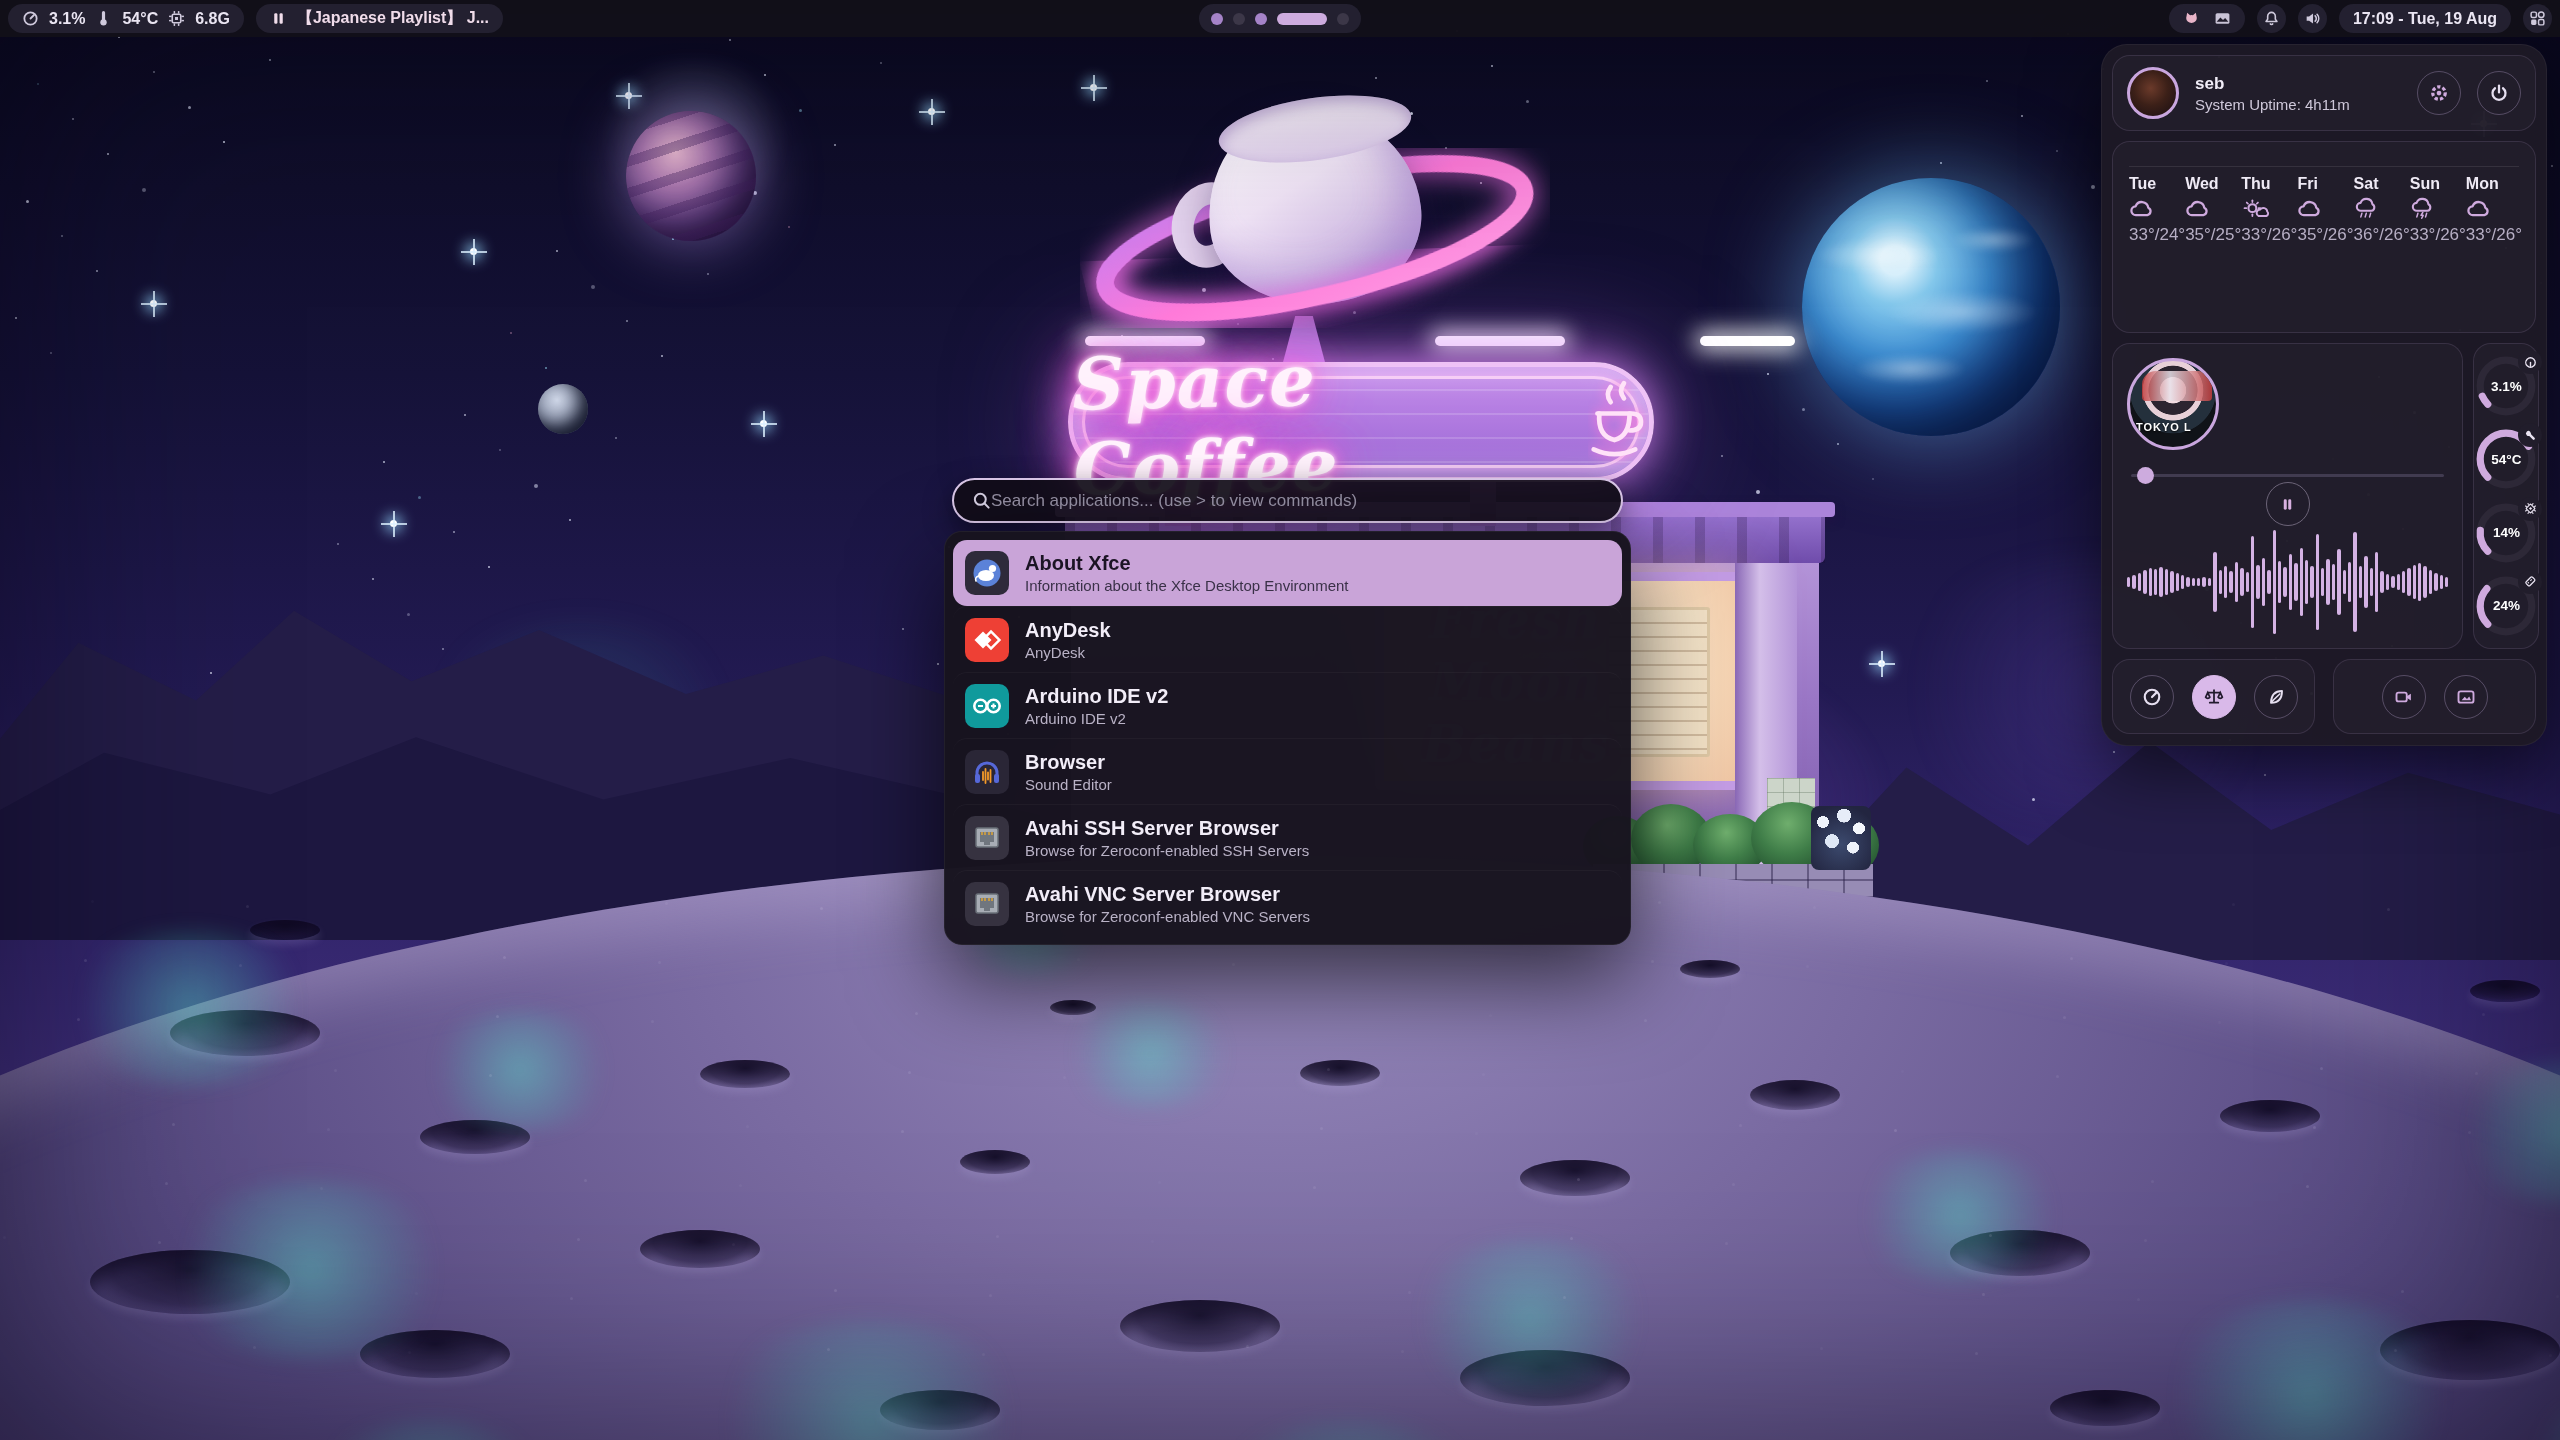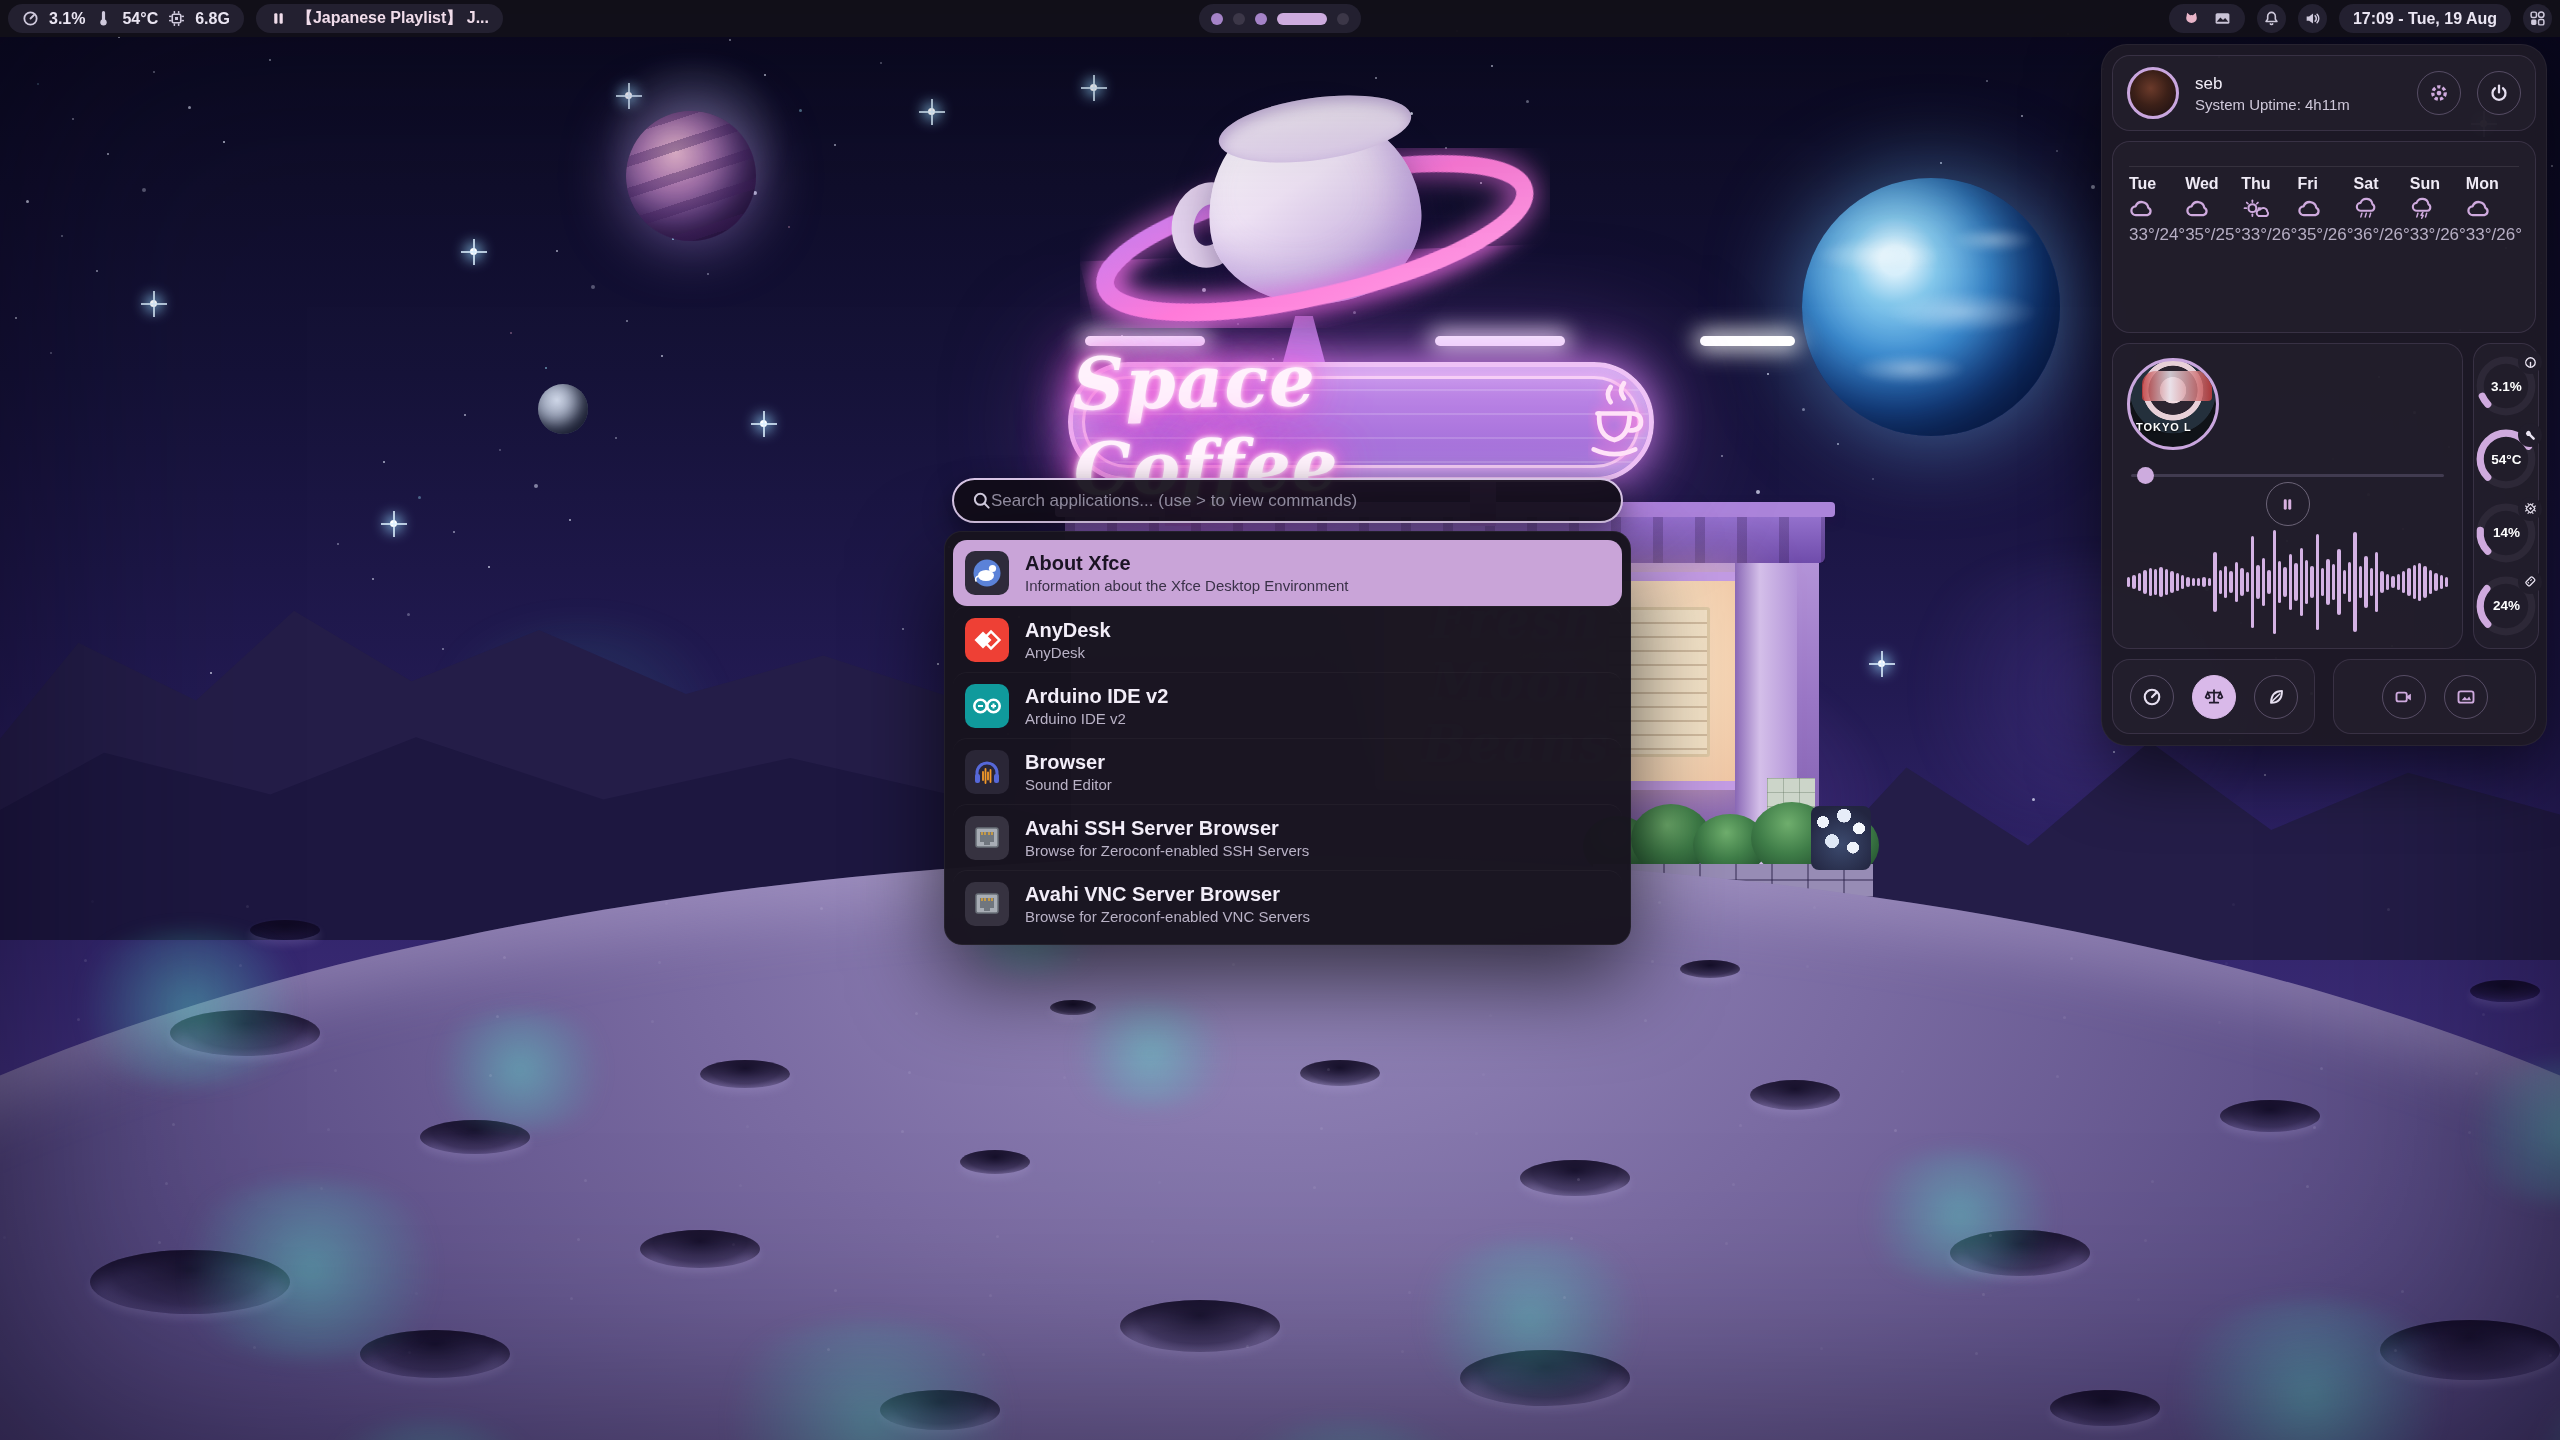--- a/index.html
+++ b/index.html
@@ -183,21 +183,21 @@
   .round-btn { width:44px; height:44px; border-radius:50%; border:1px solid rgba(210,185,235,.3);
     display:flex; align-items:center; justify-content:center; color:#e6dff0; background:transparent; }
   .round-btn svg { width:20px; height:20px; }
   .round-btn.accent { color:#cfaade; }
   .round-btn.active { background:#d9b9e9; border-color:#d9b9e9; color:#221b2e; }
 
   #user-card { height:76px; display:flex; align-items:center; gap:16px; padding:0 14px; }
   #avatar { width:52px; height:52px; border-radius:50%; border:3px solid #c9a6de;
     background:radial-gradient(circle at 45% 40%, #6b3a2a 0%, #3c2018 45%, #160d12 100%); flex:none; }
   #user-texts { flex:1; }
-  #user-name { font-size:17px; font-weight:normal; }
+  #user-name { font-size:17px; font-weight:bold; }
   #user-uptime { font-size:15px; color:#cfc8da; margin-top:2px; }
 
   #weather-card { height:192px; padding:14px 16px 10px; }
   #weather-head { display:flex; align-items:center; gap:16px; }
   #weather-cloud { width:64px; height:48px; color:#cfaade; }
   #weather-city { font-size:25px; font-weight:bold; line-height:1.1; }
   #weather-temp-row { display:flex; align-items:baseline; gap:8px; }
   #weather-temp { font-size:29px; font-weight:bold; }
   #weather-tz { font-size:13px; font-weight:bold; color:#a89fb8; }
   #weather-divider { height:1px; background:rgba(255,255,255,.09); margin:10px 0 8px; }

